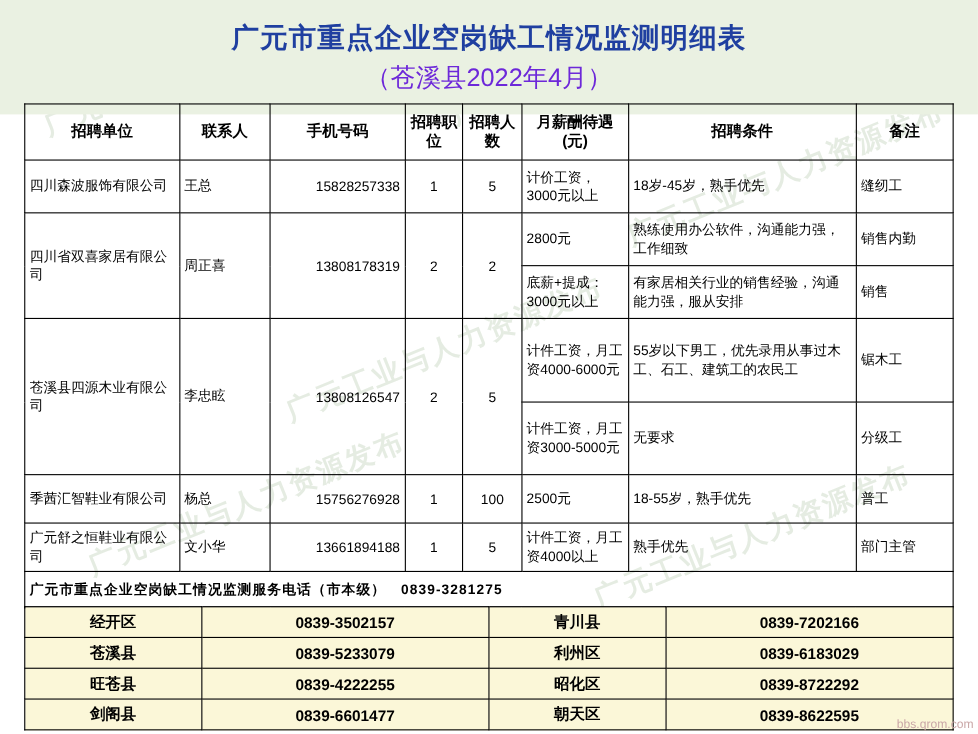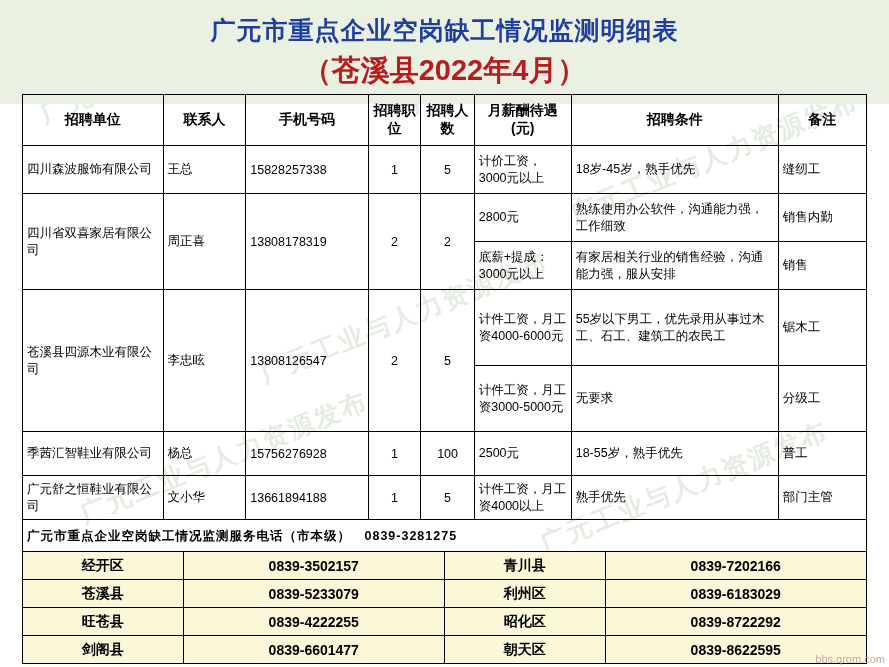--- a/index.html
+++ b/index.html
@@ -23,21 +23,21 @@
   }
   .title-band{
     position:absolute;left:0;top:0;width:889px;height:104px;
     background:#eaf1e2;
     display:flex;flex-direction:column;align-items:center;justify-content:center;
   }
   .title-line1{
     color:#1f3fa0;font-size:25px;font-weight:bold;letter-spacing:1px;
   }
   .title-line2{
-    color:#b91c1c;font-size:29px;font-weight:bold;margin-top:4px;
+    color:#6d28d9;font-size:23px;font-weight:normal;margin-top:4px;
   }
   table.main{
     position:absolute;left:22px;top:94px;
     border-collapse:collapse;
     width:845px;
     background:transparent;
   }
   table.main td,table.main th{
     border:1px solid #000;
     font-size:12.5px;
@@ -47,21 +47,21 @@
     background:transparent;
   }
   table.main th{
     font-weight:bold;
     text-align:center;
     font-size:14px;
     height:44px;
   }
   .c-unit{width:140px;}
   .c-person{width:78px;}
-  .c-phone{width:116px;text-align:left;}
+  .c-phone{width:116px;text-align:right;}
   .c-pos{width:46px;text-align:center;}
   .c-num{width:46px;text-align:center;}
   .c-salary{width:92px;}
   .c-cond{width:210px;}
   .c-note{width:84px;}
   .hotline-row td{
     text-align:left;
     font-weight:bold;
     font-size:14.5px;
     color:#000;

